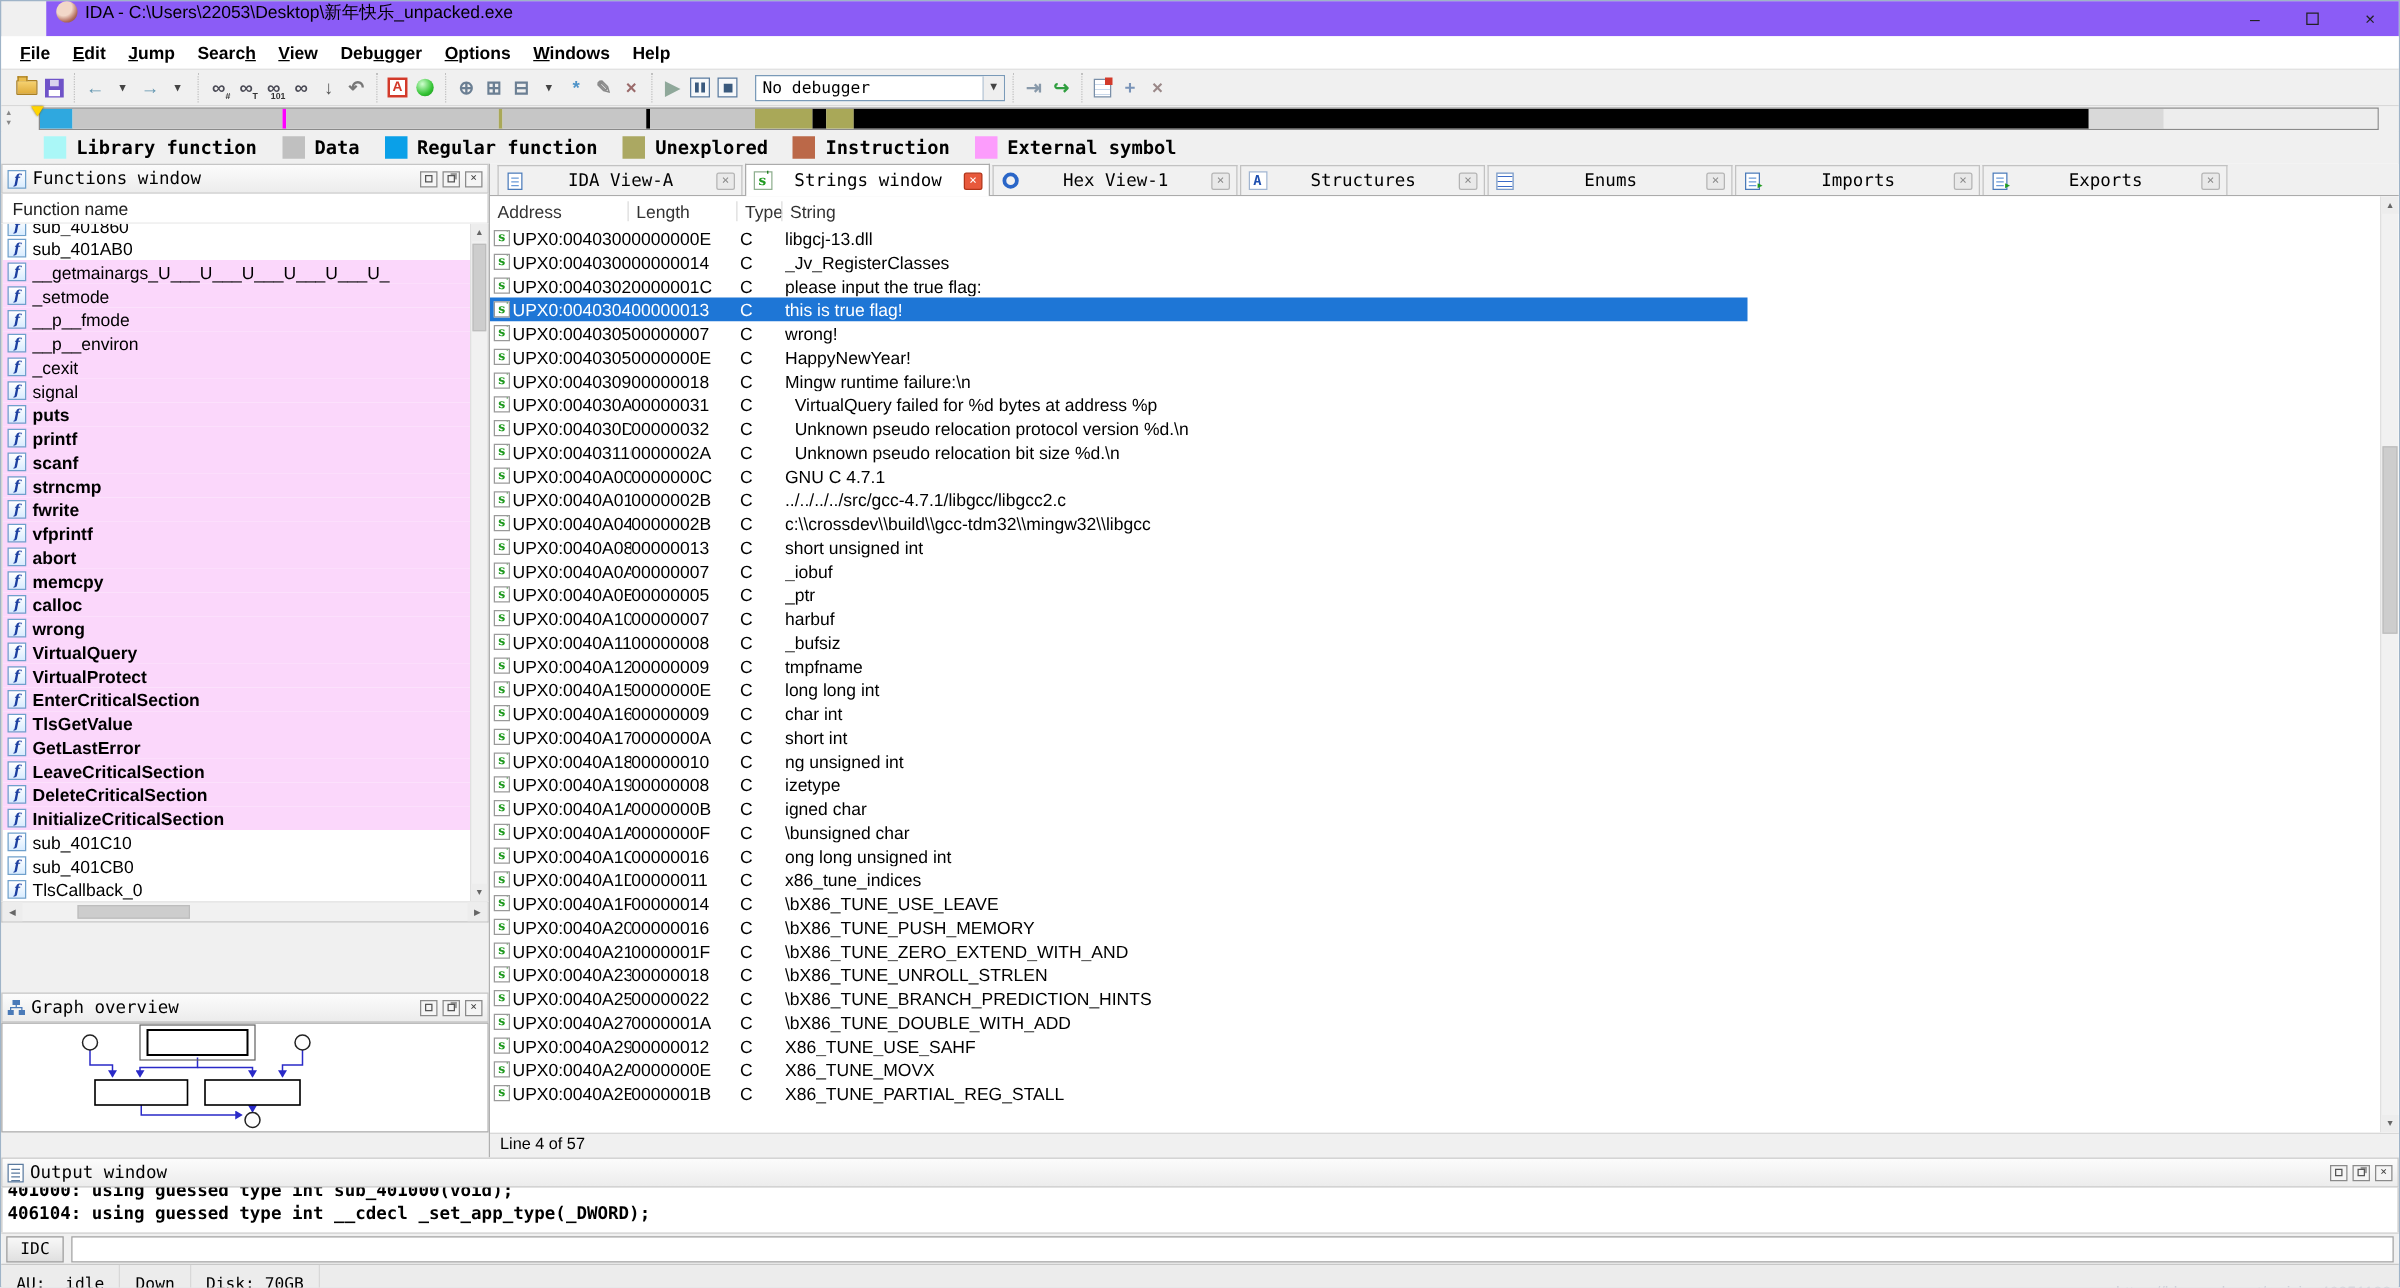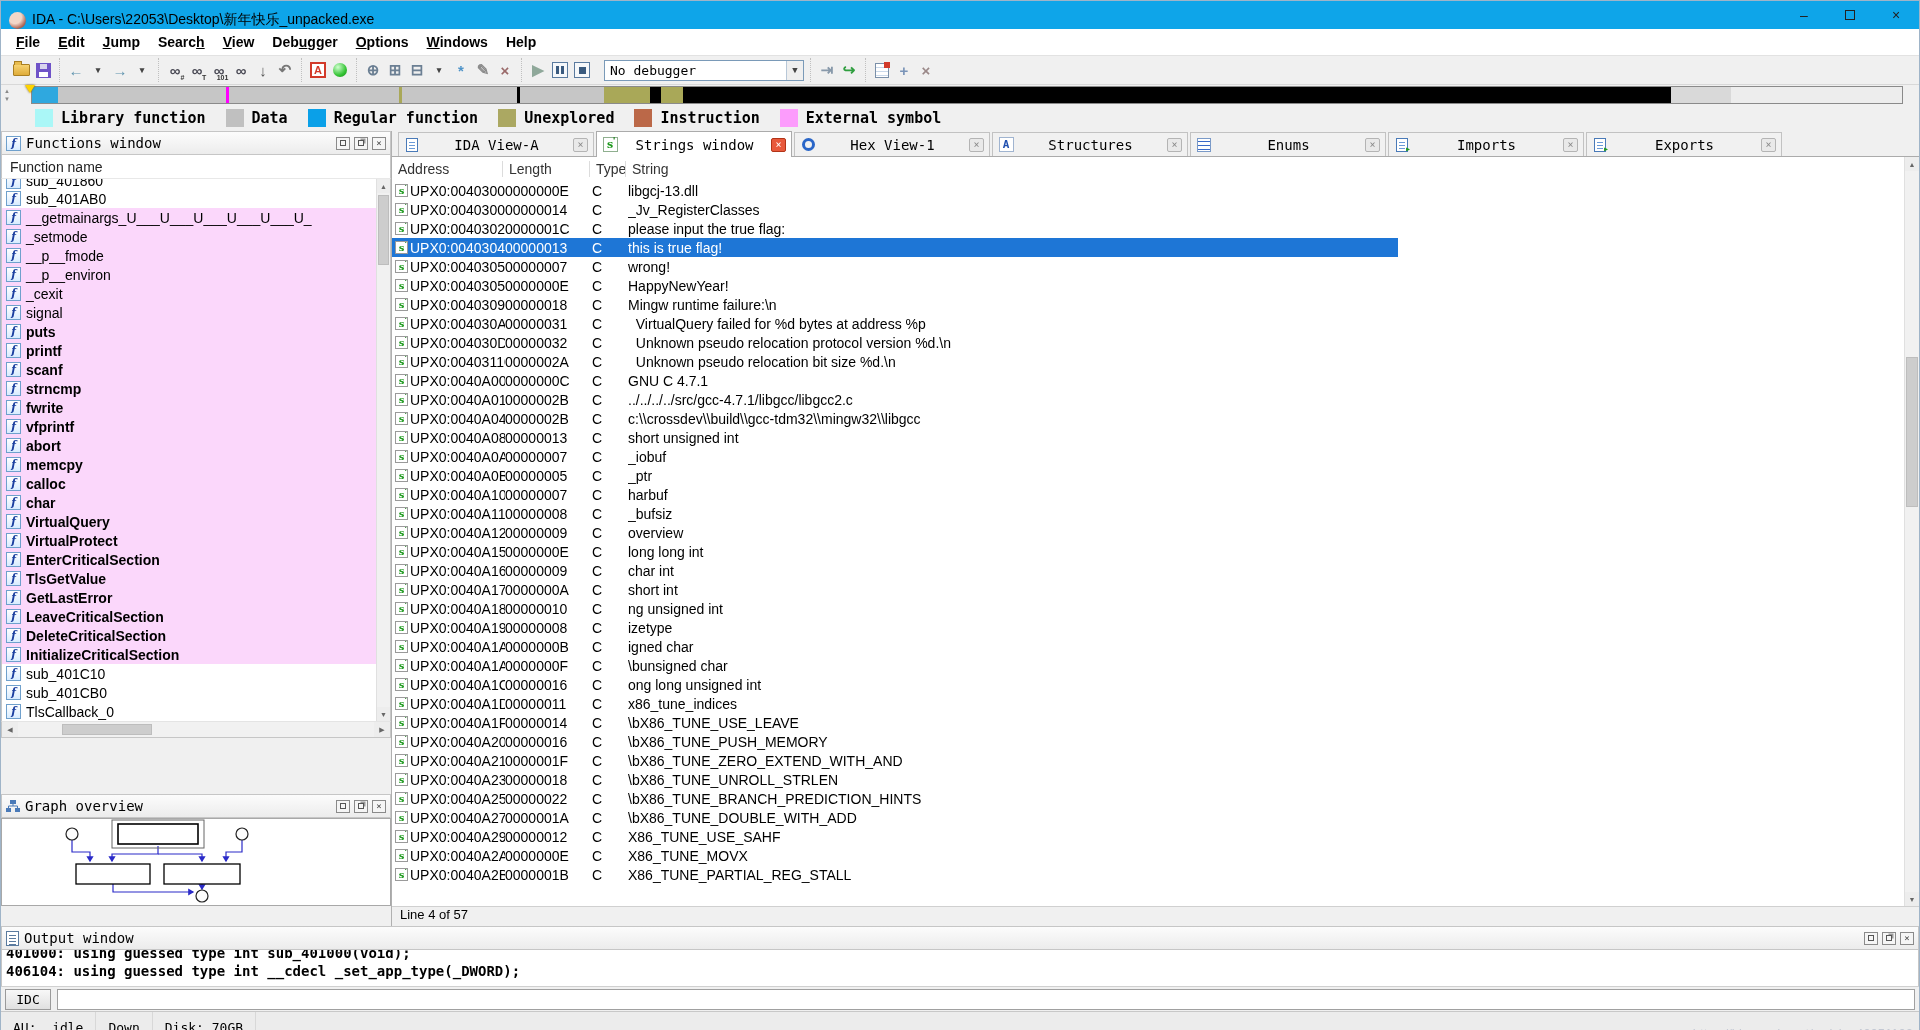--- a/index.html
+++ b/index.html
@@ -1,21 +1,21 @@
 <!DOCTYPE html>
 <html><head>
 <meta charset="utf-8">
 <style>
   * { box-sizing: border-box; margin: 0; padding: 0; }
   html,body { width:1920px; height:1030px; overflow:hidden; }
   body { font-family:"Liberation Sans",sans-serif; background:#F0F0F0; color:#000; }
   #app { width:1920px; height:1030px; display:flex; flex-direction:column; border:1px solid #9FB4C8; }
 
   
-  #titlebar { height:28px; background:#0ea5e9; display:flex; align-items:flex-end; padding-left:8px; font-size:14px; flex:none; }
+  #titlebar { height:28px; background:#8b5cf6; display:flex; align-items:flex-start; padding-left:8px; font-size:14px; flex:none;margin-left:36px; }
   #app-icon { width:17px; height:17px; border-radius:50%; background:radial-gradient(circle at 35% 30%, #F2D7C8 0 40%, #B06A5A 70%, #6E3A3A); margin-right:6px; flex:none; }
   #title-text { white-space:nowrap; }
   #win-controls { margin-left:auto; display:flex; height:100%; }
   .win-btn { width:46px; height:100%; display:flex; align-items:center; justify-content:center; font-size:14px; color:#222; }
   .win-btn .boxglyph { width:10px; height:10px; border:1px solid #222; display:block; }
 
   
   #menubar { height:26px; background:#FFF; display:flex; align-items:center; padding-left:6px; font-size:14px; flex:none; }
   .menu-item { padding:3px 9px; white-space:nowrap;font-weight:bold; }
 
@@ -419,21 +419,21 @@
             <div class="fn-row ext bold">
               <span class="f-ico">f</span>
               <span>memcpy</span>
             </div>
             <div class="fn-row ext bold">
               <span class="f-ico">f</span>
               <span>calloc</span>
             </div>
             <div class="fn-row ext bold">
               <span class="f-ico">f</span>
-              <span>char</span>
+              <span>wrong</span>
             </div>
             <div class="fn-row ext bold">
               <span class="f-ico">f</span>
               <span>VirtualQuery</span>
             </div>
             <div class="fn-row ext bold">
               <span class="f-ico">f</span>
               <span>VirtualProtect</span>
             </div>
             <div class="fn-row ext bold">
@@ -728,21 +728,21 @@
               <span>UPX0:0040A119</span>
               <span>00000008</span>
               <span>C</span>
               <span>_bufsiz</span>
             </div>
             <div class="srow">
               <span class="s-ico">s</span>
               <span>UPX0:0040A12C</span>
               <span>00000009</span>
               <span>C</span>
-              <span>overview</span>
+              <span>tmpfname</span>
             </div>
             <div class="srow">
               <span class="s-ico">s</span>
               <span>UPX0:0040A154</span>
               <span>0000000E</span>
               <span>C</span>
               <span>long long int</span>
             </div>
             <div class="srow">
               <span class="s-ico">s</span>

